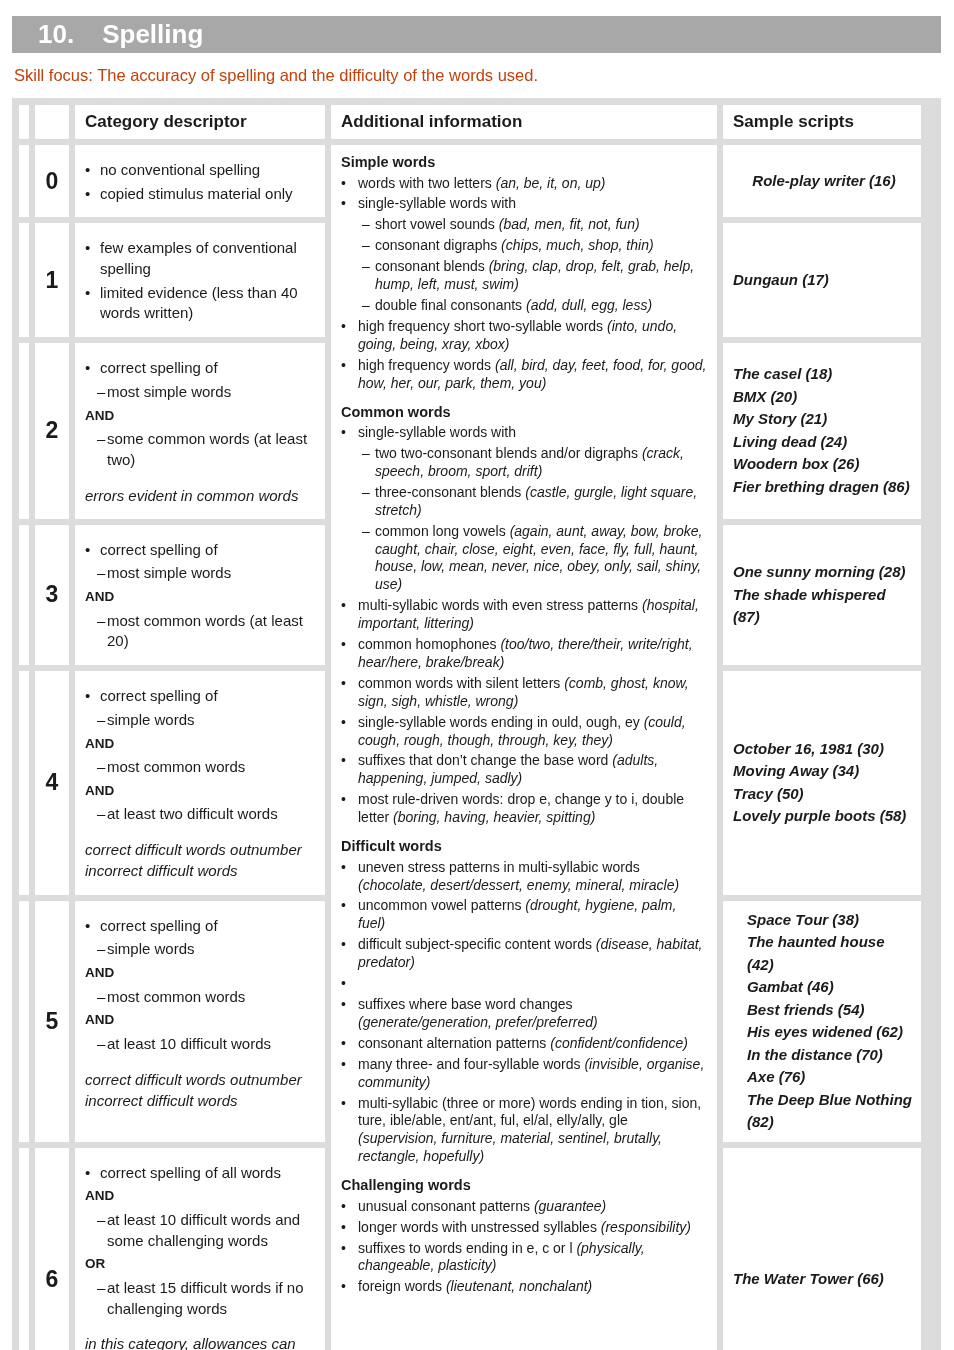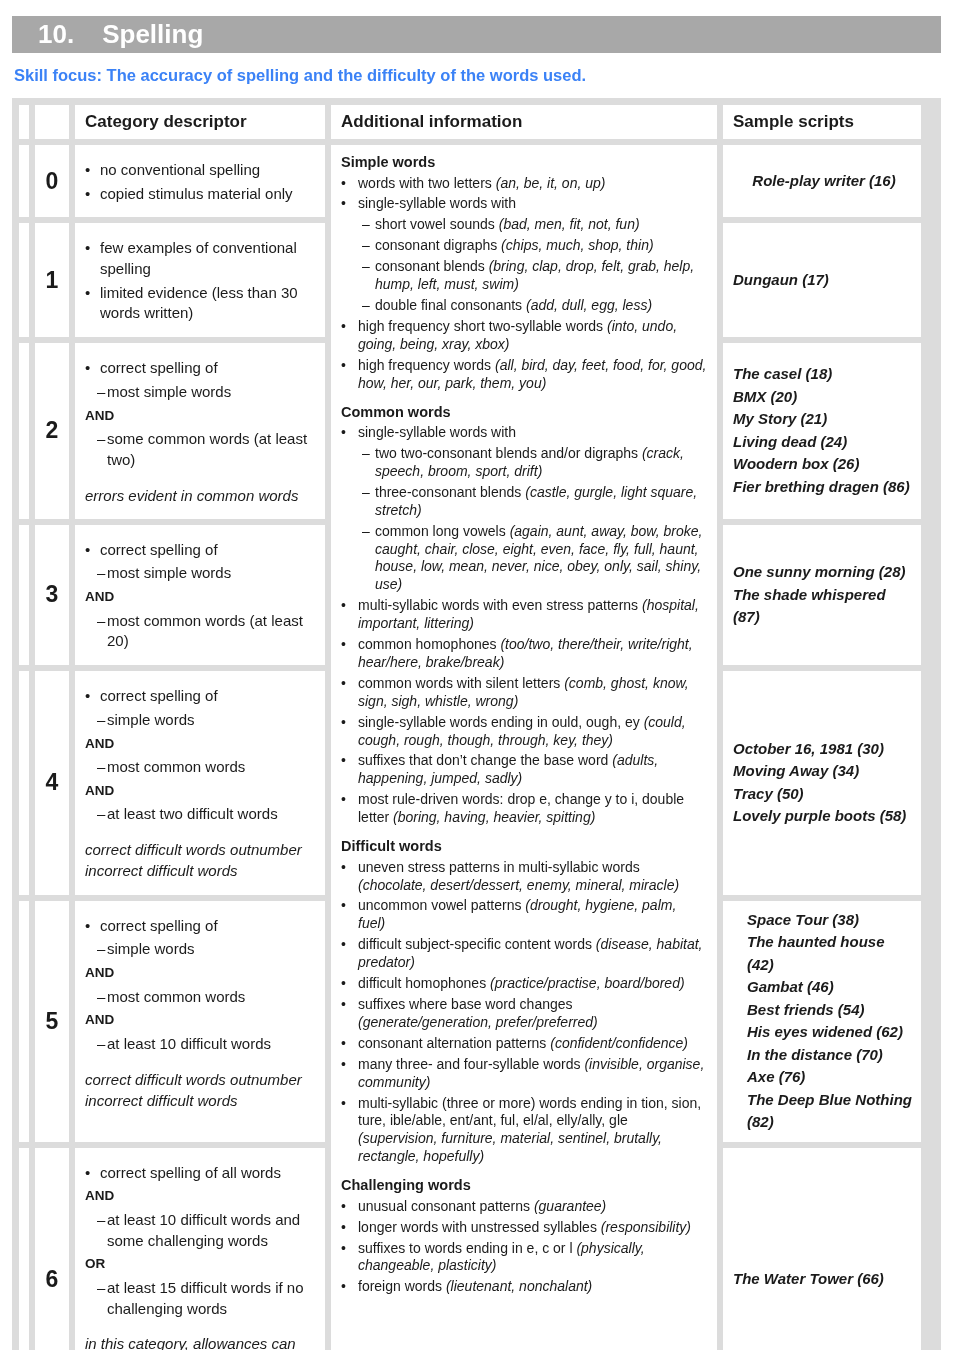--- a/index.html
+++ b/index.html
@@ -3,21 +3,21 @@
 <meta charset="utf-8">
 <style>
   html,body{margin:0;padding:0;background:#ffffff;}
   body{width:954px;font-family:"Liberation Sans",sans-serif;color:#1b1b1b;-webkit-font-smoothing:antialiased;}
   .page{padding:16px 13px 10px 12px;}
 
   .titlebar{background:#a8a8a8;color:#ffffff;height:37px;display:flex;align-items:center;
     font-weight:bold;font-size:26px;padding-left:26px;}
   .titlebar .num{margin-right:28px;}
 
-  .skill{font-size:16.5px;margin:13px 2px 13px 2px;color:#3b82f6;font-weight:bold;}
+  .skill{font-size:16.5px;margin:13px 2px 13px 2px;color:#c2410c;}
 
   .grid{display:grid;background:#dcdcdc;padding:7px 20px 15px 7px;gap:6px;
     grid-template-columns:10px 34px 250px 386px 1fr;
     grid-template-rows:34px minmax(56px,auto) minmax(104px,auto) minmax(168px,auto)
       minmax(133px,auto) minmax(216px,auto) minmax(212px,auto) minmax(246px,auto);}
   .cell{background:#ffffff;min-width:0;}
   .hcell{display:flex;align-items:center;font-weight:bold;font-size:17px;padding-left:10px;}
   .hb1{grid-area:1/1;} .hb2{grid-area:1/2;} .hc{grid-area:1/3;} .ha{grid-area:1/4;} .hs{grid-area:1/5;}
 
   .score{display:flex;align-items:center;justify-content:center;font-weight:bold;font-size:23px;}
@@ -83,21 +83,21 @@
       <div class="cell score" style="grid-area: 3 / 2;">
         <span>1</span>
       </div>
       <div class="cell cat" style="grid-area: 3 / 3;">
         <div class="cline bullet">
           <span class="mark">•</span>
           <span class="txt">few examples of conventional spelling</span>
         </div>
         <div class="cline bullet">
           <span class="mark">•</span>
-          <span class="txt">limited evidence (less than 30 words written)</span>
+          <span class="txt">limited evidence (less than 40 words written)</span>
         </div>
       </div>
       <div class="cell samples" style="grid-area: 3 / 5;">
         <div class="sample">Dungaun (17)</div>
       </div>
       <div class="cell" style="grid-area: 4 / 1;"></div>
       <div class="cell score" style="grid-area: 4 / 2;">
         <span>2</span>
       </div>
       <div class="cell cat" style="grid-area: 4 / 3;">
@@ -320,21 +320,20 @@
         <div class="aline l1">
           <span class="mark">•</span>
           <span class="txt">uncommon vowel patterns <em>(drought, hygiene, palm, fuel)</em></span>
         </div>
         <div class="aline l1">
           <span class="mark">•</span>
           <span class="txt">difficult subject-specific content words <em>(disease, habitat, predator)</em></span>
         </div>
         <div class="aline l1">
           <span class="mark">•</span>
-          <span class="txt">difficult homophones <em>(practice/practise, board/bored)</em></span>
         </div>
         <div class="aline l1">
           <span class="mark">•</span>
           <span class="txt">suffixes where base word changes <em>(generate/generation, prefer/preferred)</em></span>
         </div>
         <div class="aline l1">
           <span class="mark">•</span>
           <span class="txt">consonant alternation patterns <em>(confident/confidence)</em></span>
         </div>
         <div class="aline l1">

